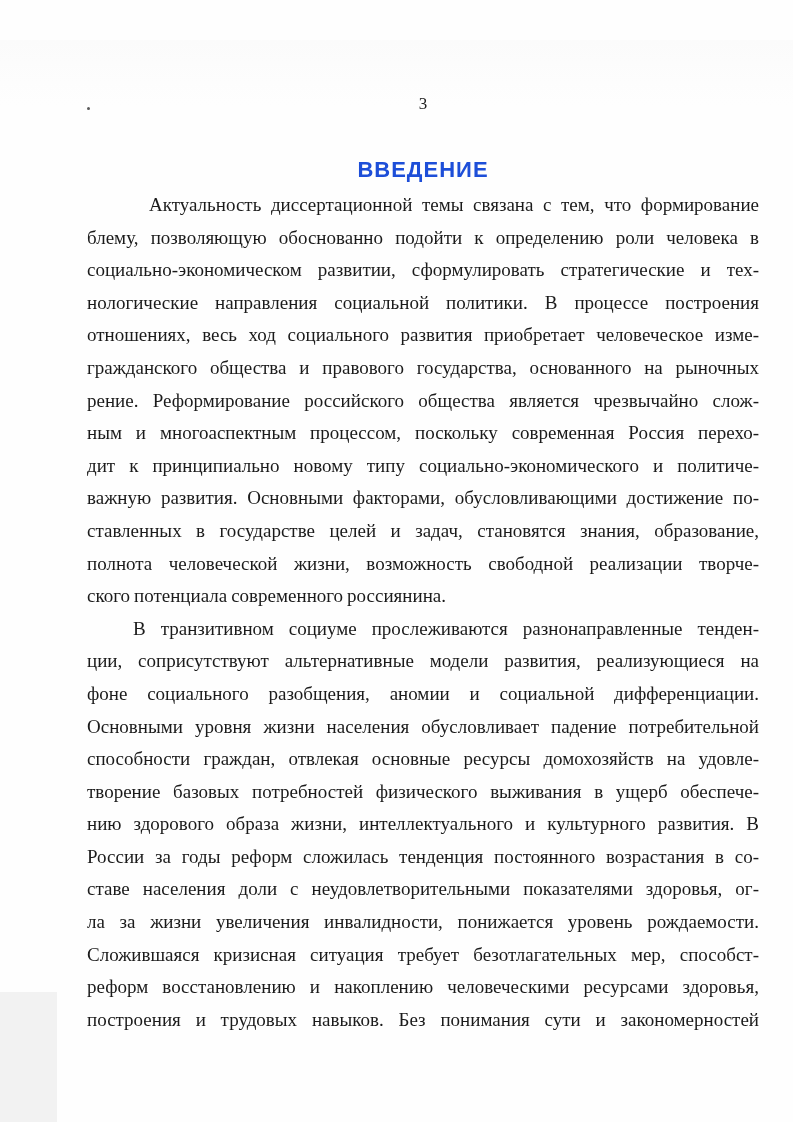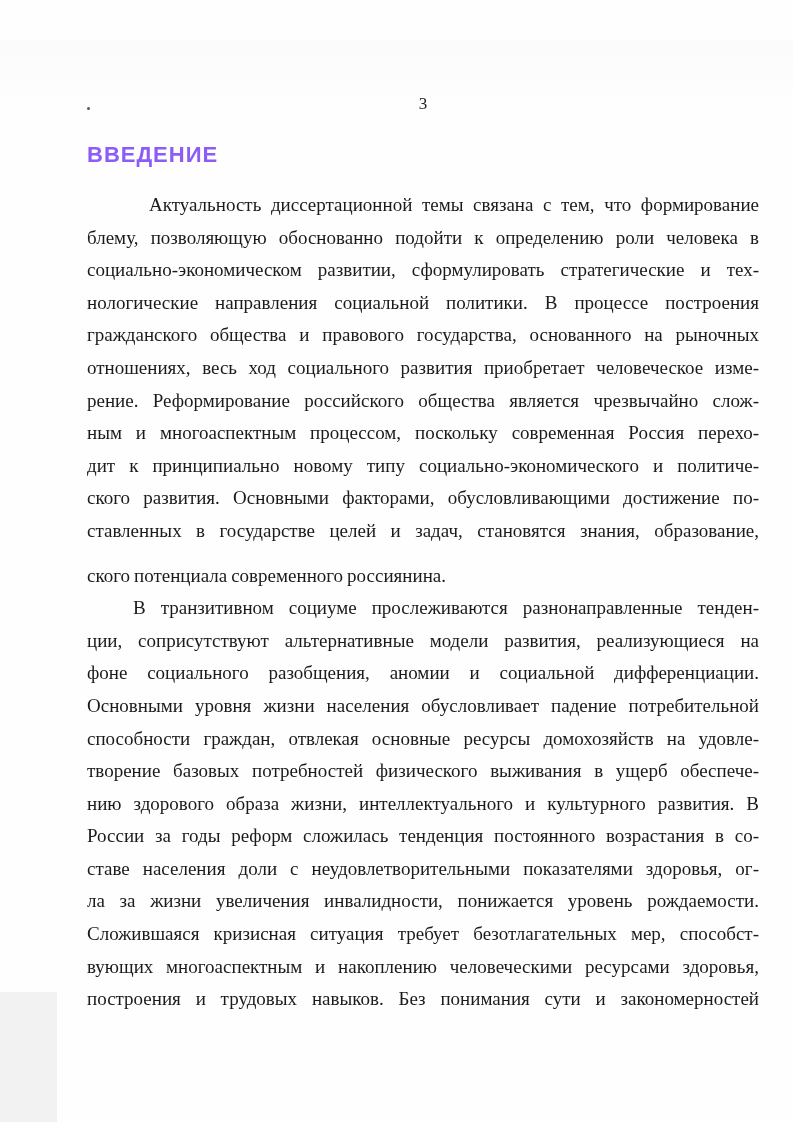--- a/index.html
+++ b/index.html
@@ -42,46 +42,47 @@
     position: absolute;
     top: 94px;
     left: 87px;
     width: 672px;
     text-align: center;
     font-size: 17px;
     color: #222;
   }
   .doc-title {
     position: absolute;
-    top: 127px;
+    top: 142px;
     left: 87px;
     width: 672px;
+    text-align: center;
     font-family: "Liberation Sans", sans-serif;
     font-weight: 700;
     font-size: 22px;
     letter-spacing: 1px;
-    color: #8b5cf6;
+    color: #1d4ed8;
   }
   .body-text {
     position: absolute;
     top: 189px;
     left: 87px;
     width: 672px;
     font-size: 19px;
     line-height: 32.6px;
   }
   .para { margin: 0; }
   .line {
     height: 32.6px;
     text-align: justify;
     text-align-last: justify;
     word-spacing: -0.04em;
     white-space: normal;
   }
-  .line.short-last { text-align-last: left; margin-top: 12px; }
+  .line.short-last { text-align-last: left; }
   .para:nth-of-type(1) .line:first-child { text-indent: 62px; }
   .para:nth-of-type(2) .line:first-child { text-indent: 46px; }
 </style>
 </head>
 <body>
 
 <div class="scan-page">
   <div class="scan-tint-top"></div>
   <div class="scan-tint-left-bottom"></div>
   <div class="scan-speck"></div>
@@ -90,38 +91,39 @@
 
   <h1 class="doc-title">ВВЕДЕНИЕ</h1>
 
   <div class="body-text">
 
   <div class="para">
         <div class="line">Актуальность диссертационной темы связана с тем, что формирование</div>
         <div class="line">блему, позволяющую обоснованно подойти к определению роли человека в</div>
         <div class="line">социально-экономическом развитии, сформулировать стратегические и тех-</div>
         <div class="line">нологические направления социальной политики. В процессе построения</div>
+        <div class="line">отношениях, весь ход социального развития приобретает человеческое изме-</div>
         <div class="line">гражданского общества и правового государства, основанного на рыночных</div>
-        <div class="line">отношениях, весь ход социального развития приобретает человеческое изме-</div>
         <div class="line">рение. Реформирование российского общества является чрезвычайно слож-</div>
         <div class="line">ным и многоаспектным процессом, поскольку современная Россия перехо-</div>
         <div class="line">дит к принципиально новому типу социально-экономического и политиче-</div>
-        <div class="line">ского развития. Основными факторами, обусловливающими достижение по-</div>
+        <div class="line">важную развития. Основными факторами, обусловливающими достижение по-</div>
         <div class="line">ставленных в государстве целей и задач, становятся знания, образование,</div>
+        <div class="line">полнота человеческой жизни, возможность свободной реализации творче-</div>
         <div class="line short-last">ского потенциала современного россиянина.</div>
       </div>
       <div class="para">
         <div class="line">В транзитивном социуме прослеживаются разнонаправленные тенден-</div>
         <div class="line">ции, соприсутствуют альтернативные модели развития, реализующиеся на</div>
         <div class="line">фоне социального разобщения, аномии и социальной дифференциации.</div>
         <div class="line">Основными уровня жизни населения обусловливает падение потребительной</div>
         <div class="line">способности граждан, отвлекая основные ресурсы домохозяйств на удовле-</div>
         <div class="line">творение базовых потребностей физического выживания в ущерб обеспече-</div>
         <div class="line">нию здорового образа жизни, интеллектуального и культурного развития. В</div>
         <div class="line">России за годы реформ сложилась тенденция постоянного возрастания в со-</div>
         <div class="line">ставе населения доли с неудовлетворительными показателями здоровья, ог-</div>
         <div class="line">ла за жизни увеличения инвалидности, понижается уровень рождаемости.</div>
         <div class="line">Сложившаяся кризисная ситуация требует безотлагательных мер, способст-</div>
-        <div class="line">вующих многоаспектным и накоплению человеческими ресурсами здоровья,</div>
+        <div class="line">реформ восстановлению и накоплению человеческими ресурсами здоровья,</div>
         <div class="line">построения и трудовых навыков. Без понимания сути и закономерностей</div>
       </div>
     </div>
 </div>
 
 </body></html>

